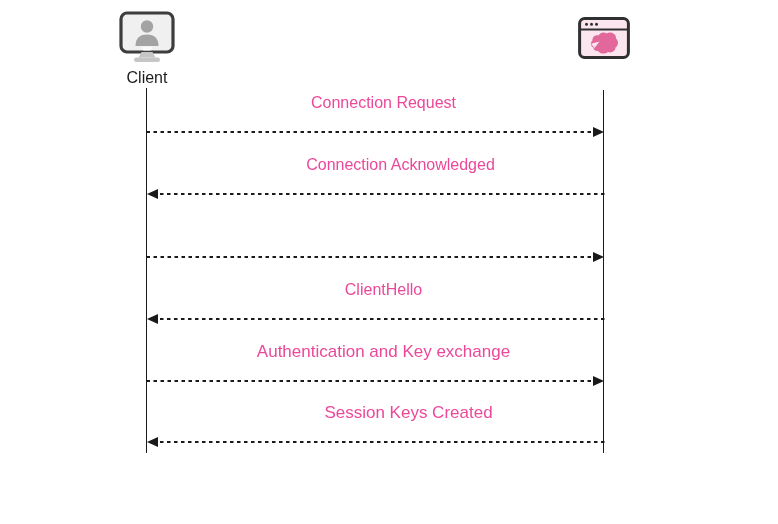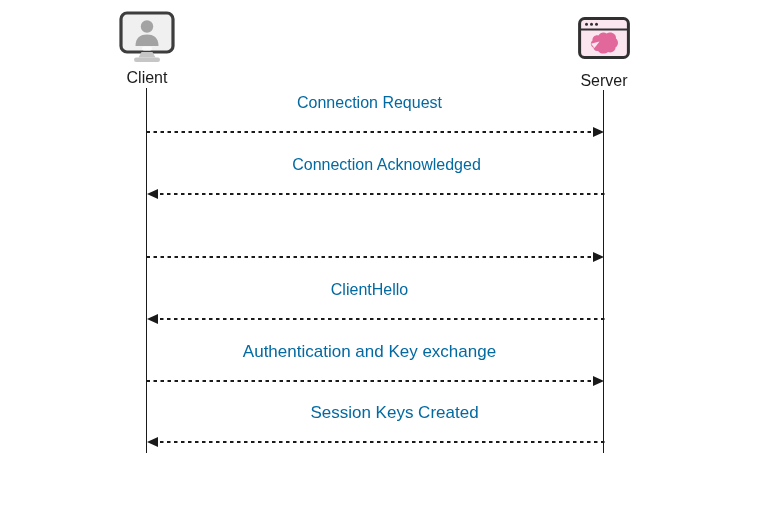--- a/index.html
+++ b/index.html
@@ -35,26 +35,26 @@
   
   .lifeline {
     width: 0;
     border-left: 1.7px solid #1a1a1a;
   }
   .lifeline-client { left: 146.3px; top: 88px; height: 365px; }
   .lifeline-server { left: 603.3px; top: 90px; height: 363px; }
 
   
   .msg-label {
-    left: 140px;
+    left: 154px;
     width: 459px;
     text-align: center;
     font-size: 16px;
     line-height: 20px;
-    color: #0369a1;
+    color: #ec4899;
     white-space: nowrap;
   }
   .msg-label.small { font-size: 17px; line-height: 18px; }
   .msg-label.m1 { top: 93px; }
   .msg-label.m2 { top: 155px; padding-left: 17px; }
   .msg-label.m3 { top: 218px; }
   .msg-label.m4 { top: 280px; }
   .msg-label.m5 { top: 343px; }
   .msg-label.m6 { top: 404px; padding-left: 25px; }
 
@@ -83,21 +83,20 @@
 
   <svg class="abs actor-icon server-icon" viewBox="0 0 52 42">
     <rect x="1.6" y="1.6" width="48.8" height="38.8" rx="5" fill="#fbe5ee" stroke="#303030" stroke-width="3"></rect>
     <line x1="2" y1="12.5" x2="50" y2="12.5" stroke="#303030" stroke-width="2"></line>
     <circle cx="8.5" cy="7.2" r="1.5" fill="#303030"></circle>
     <circle cx="13.5" cy="7.2" r="1.5" fill="#303030"></circle>
     <circle cx="18.5" cy="7.2" r="1.5" fill="#303030"></circle>
     <path d="M15.5 30.5 C12.5 29.5 12 25.5 14.5 23.5 C14 20 17.5 17.5 20.5 18.5 C22 15.5 26 14.5 28.5 16.5 C33 14 38.5 17 38 21.5 C41 24 40.5 28.5 37.5 30.5 C37.5 34 33.5 36.5 30 35 C27 37.5 22 37 20 34 C17.5 34.5 15.5 33 15.5 30.5 Z" fill="#e2689b"></path>
     <path d="M13 26.8 L21.5 24.6 L16.5 31 Z" fill="#fbe5ee"></path>
   </svg>
-  <div class="abs actor-label server-label">Server</div>
 
   <div class="abs lifeline lifeline-client"></div>
   <div class="abs lifeline lifeline-server"></div>
 
   <div class="abs msg-label m1">Connection Request</div>
   <svg class="abs msg-arrow a1" viewBox="0 0 459 12">
     <line x1="0.5" y1="6" x2="448" y2="6" stroke="#1a1a1a" stroke-width="2" stroke-dasharray="3.5,3.5"></line>
     <polygon points="458,6 447,1 447,11" fill="#1a1a1a"></polygon>
   </svg>
 

